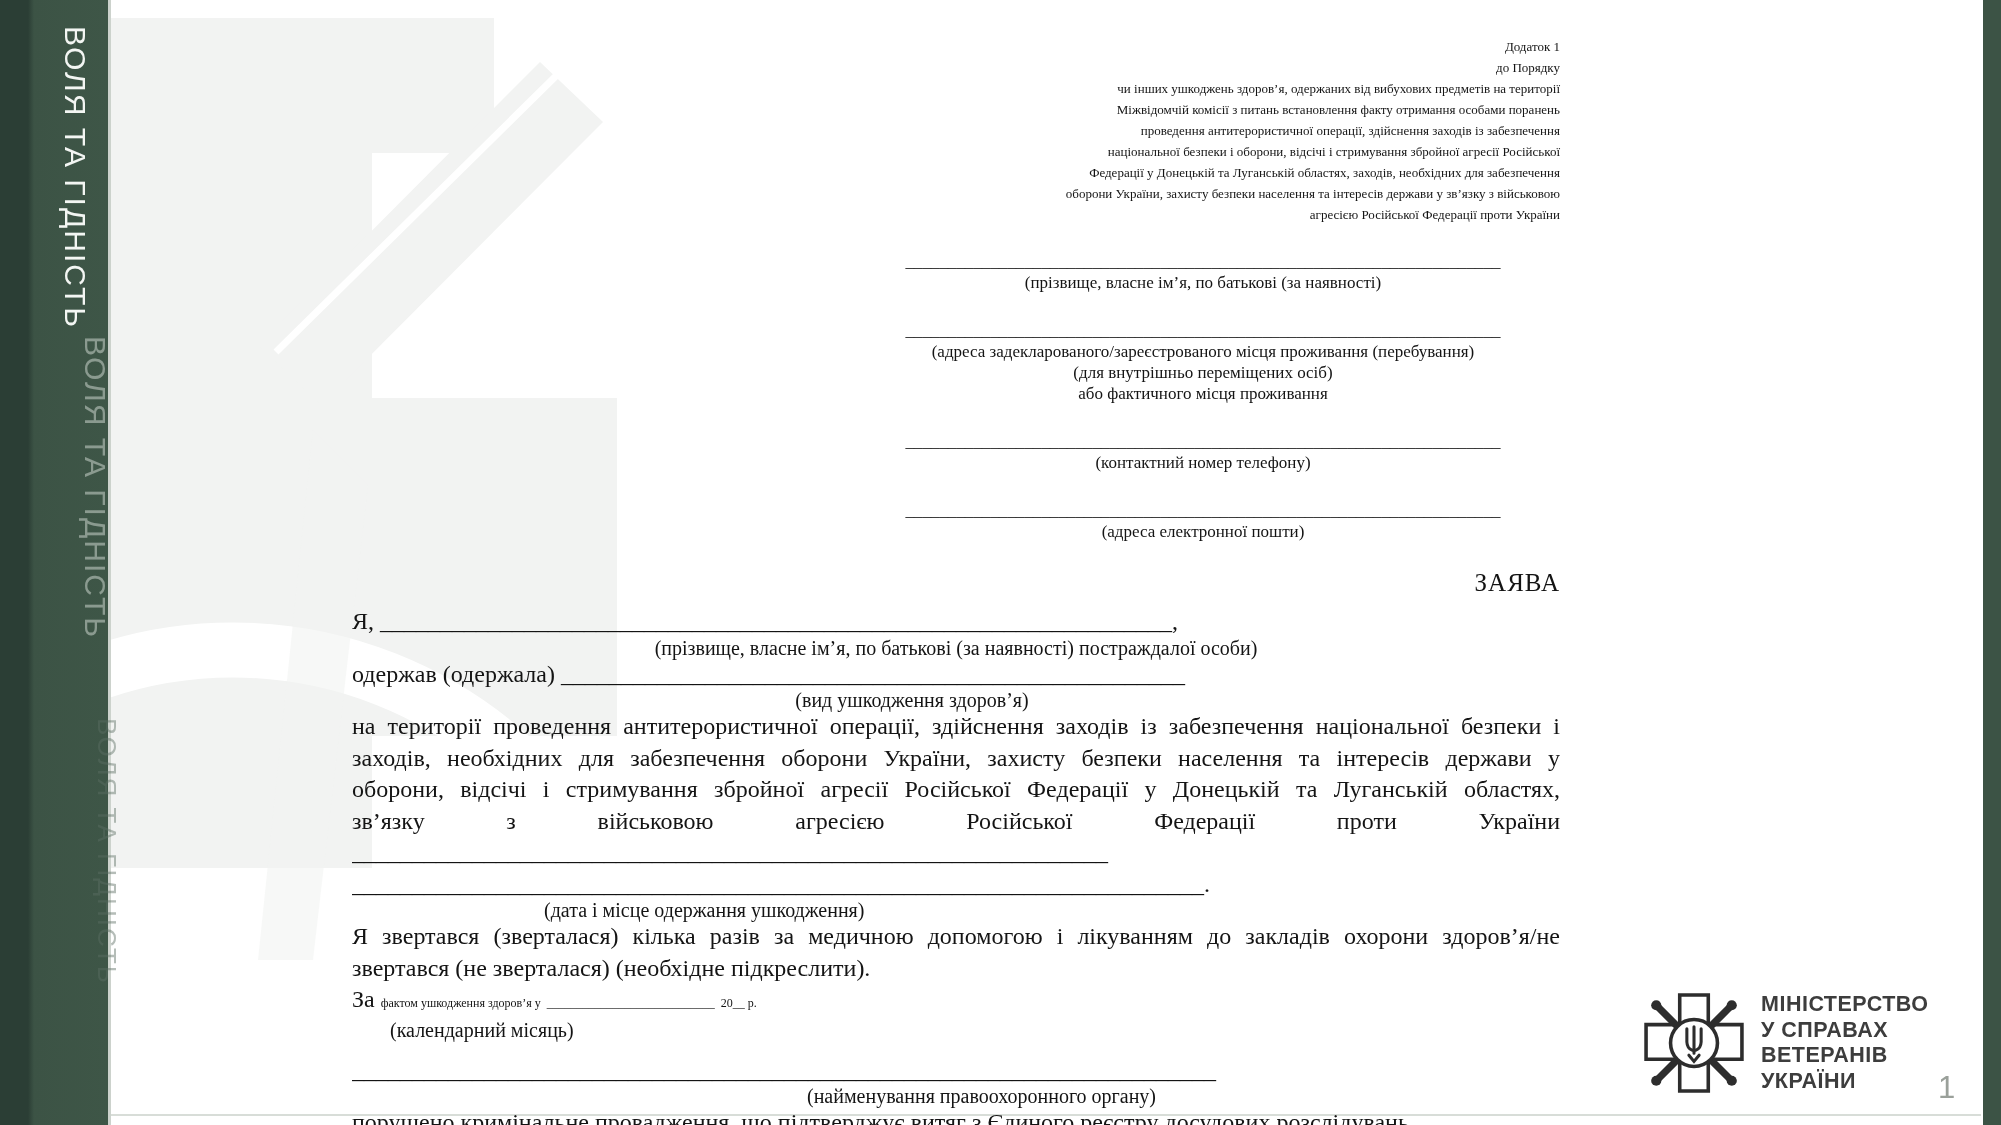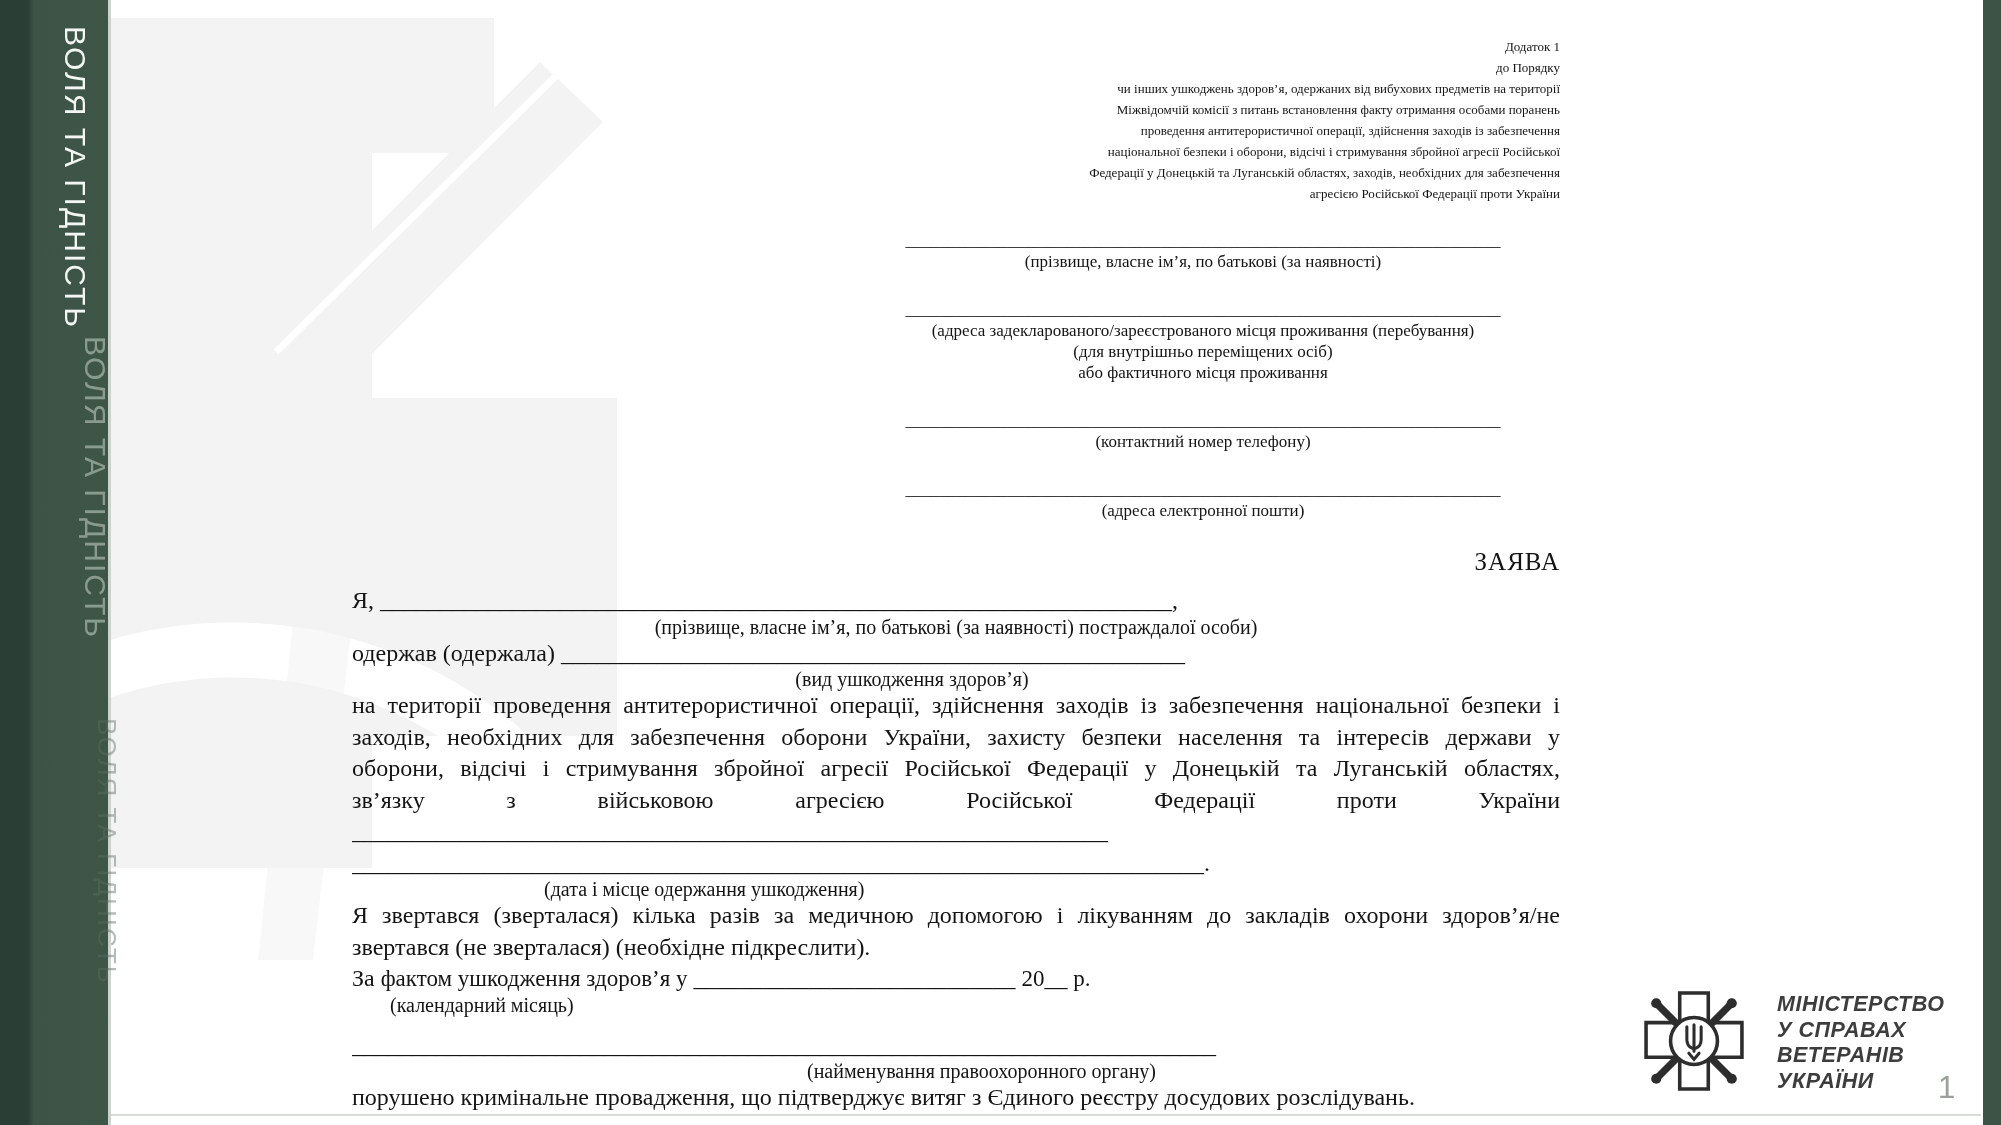--- a/index.html
+++ b/index.html
@@ -36,25 +36,25 @@
   .blank{white-space:nowrap; overflow:hidden;}
   .doc-title{ text-align:right; font-size:25px; font-weight:normal; margin:26px 0 0 0; line-height:30px; letter-spacing:1px;}
   .docbody{ font-size:24px; line-height:31.5px; margin-top:8px;}
   .jline{ text-align:justify; text-align-last:justify;}
   .scap{ font-size:20px; line-height:21px;}
   .cap-center{ text-align:center;}
   .cap-received{ margin-left:250px; width:620px; text-align:center;}
   .cap-date{ margin-left:192px;}
   .cap-month{ margin-left:38px;}
   .cap-org{ margin-left:455px;}
-  .small-inline{ font-size:23px;}
+  .small-inline{ font-size:12px;}
   .bline{ white-space:nowrap; overflow:hidden;}
 
   
-  .logo{ position:absolute; left:1643px; top:990px; display:flex; gap:32px; align-items:flex-start; z-index:2;font-style:italic;}
+  .logo{ position:absolute; left:1643px; top:990px; display:flex; gap:16px; align-items:flex-end; z-index:2;}
   .logo-text{
     font-family:"Liberation Sans", sans-serif; font-weight:bold; font-size:21.5px;
     line-height:25.5px; color:#3d3d3d; letter-spacing:.5px; margin-top:2px;
   }
   .pagenum{
     position:absolute; left:1938px; top:1070px; z-index:2;
     font-family:"Liberation Sans", sans-serif; font-size:31px; color:#9aa09a;
   }
 </style>
 </head>
@@ -83,20 +83,21 @@
   <main class="content">
 
     <header class="annex">
       <div>Додаток 1</div>
       <div>до Порядку</div>
       <div>чи інших ушкоджень здоров’я, одержаних від вибухових  предметів на території</div>
       <div>Міжвідомчій комісії з питань встановлення факту отримання особами поранень</div>
       <div>проведення антитерористичної операції, здійснення заходів із забезпечення</div>
       <div>національної безпеки і оборони, відсічі і стримування збройної агресії Російської</div>
       <div>Федерації у Донецькій та Луганській областях, заходів, необхідних для забезпечення</div>
+      <div>оборони України, захисту безпеки населення та інтересів держави у зв’язку з військовою</div>
       <div>агресією Російської Федерації проти України</div>
     </header>
 
     <section class="fields">
       <div class="fgroup">
         <div class="blank">______________________________________________________________________</div>
         <div>(прізвище, власне ім’я, по батькові (за наявності)</div>
       </div>
       <div class="fgroup">
         <div class="blank">______________________________________________________________________</div>

